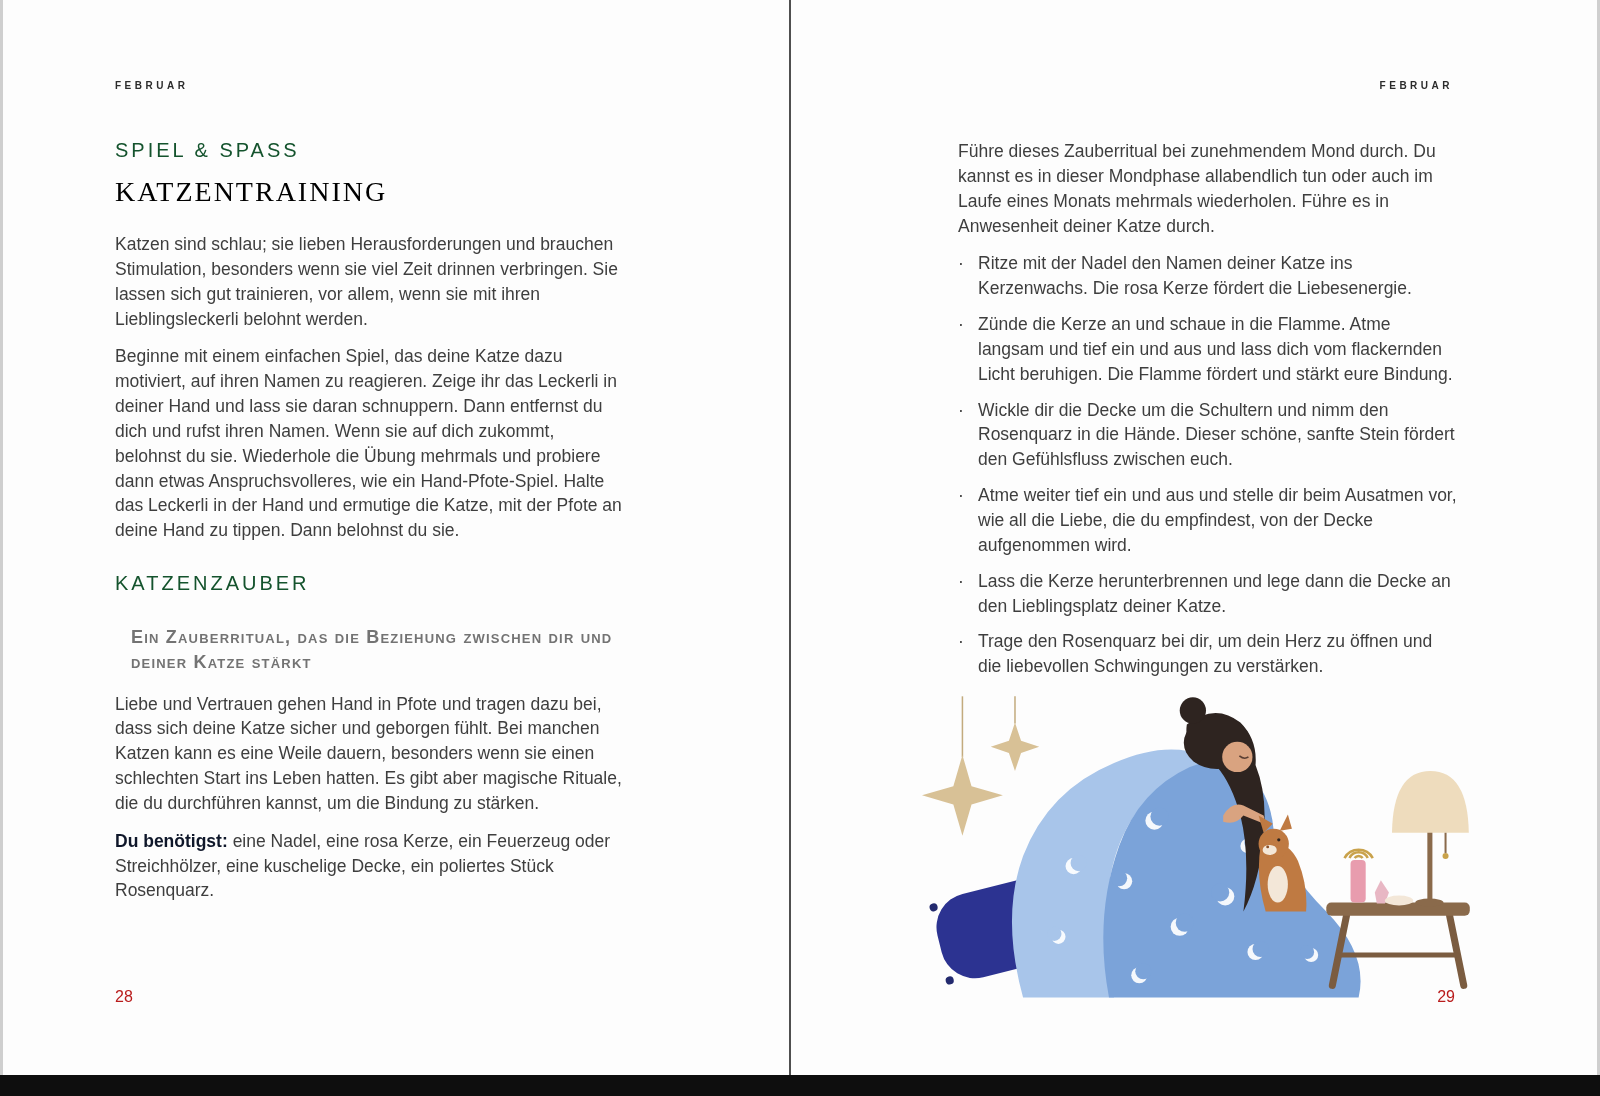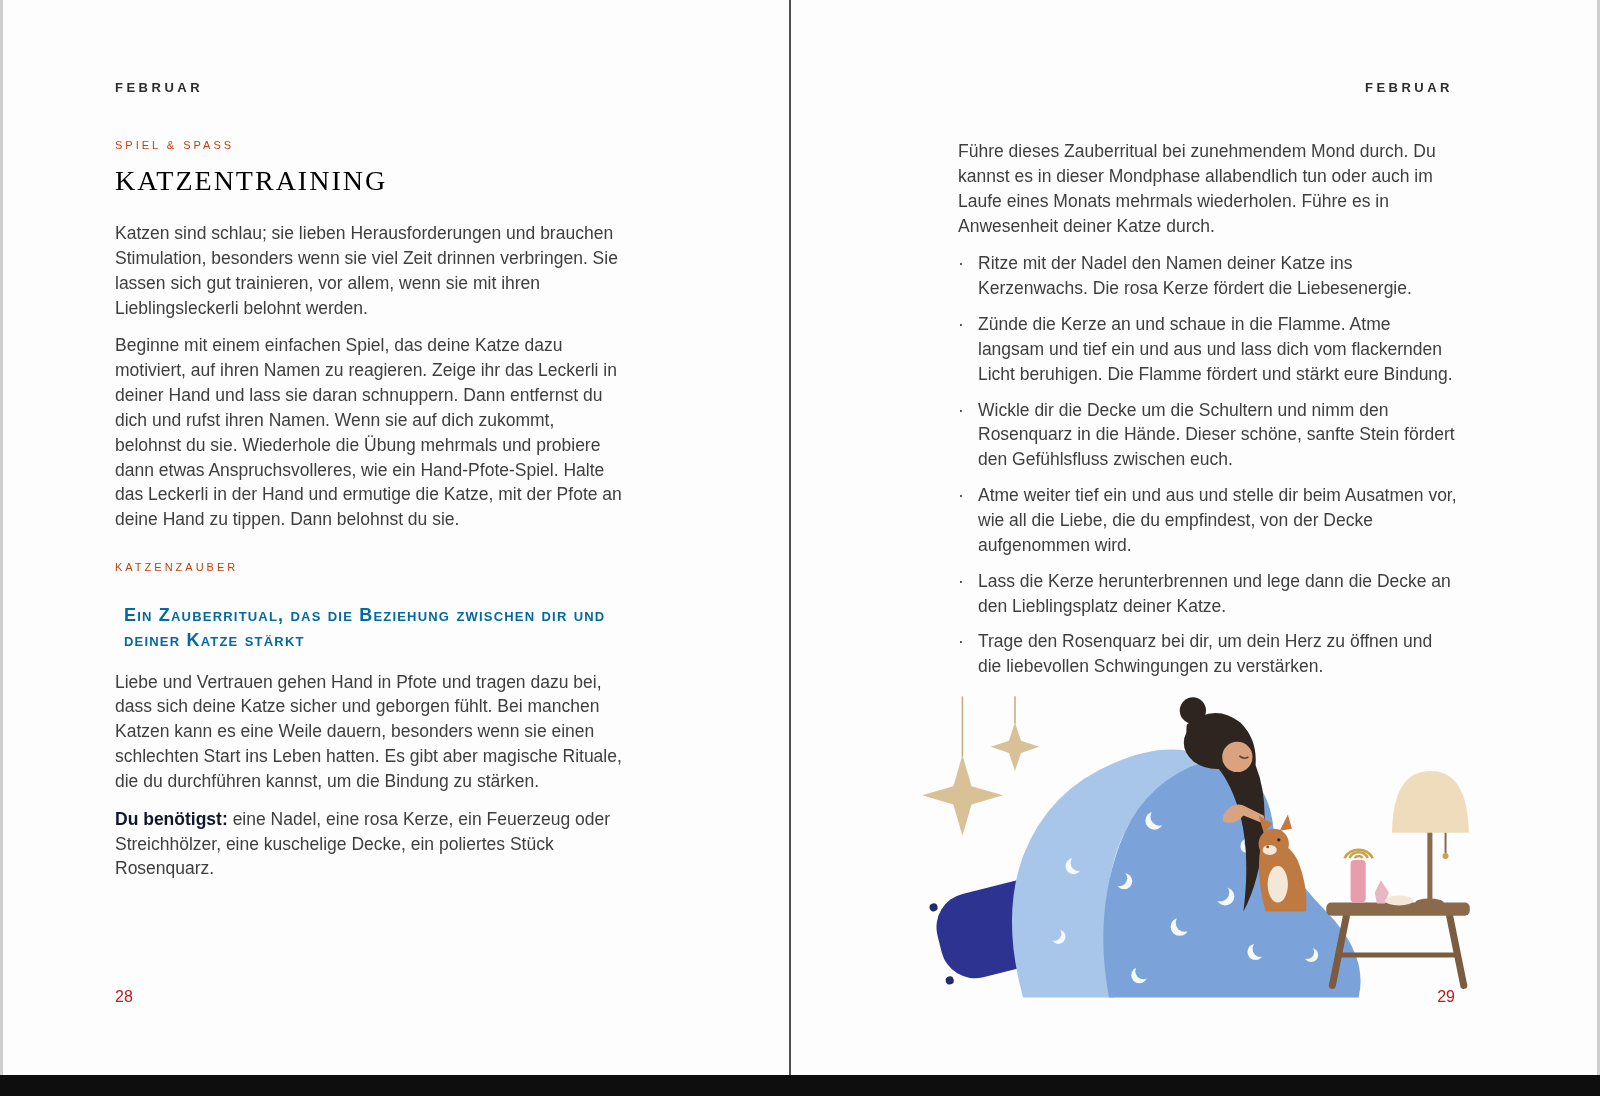--- a/index.html
+++ b/index.html
@@ -7,37 +7,37 @@
 
   .spread { position:relative; width:1600px; height:1096px; background:#fdfdfd; overflow:hidden; }
 
   .edge { position:absolute; top:0; bottom:21px; width:3px; background:#cfcfcf; }
   .edge-left { left:0; }
   .edge-right { right:0; }
 
   .divider { position:absolute; left:789px; top:0; width:2px; height:1075px; background:#4f4f4f; }
   .bottom-bar { position:absolute; left:0; bottom:0; width:1600px; height:21px; background:#0e0e0e; }
 
-  .running-head { position:absolute; top:80px; font-size:13px; font-weight:700; letter-spacing:3.5px; color:#2c2c2c; }
+  .running-head { position:absolute; top:80px; font-size:10px; font-weight:700; letter-spacing:3.5px; color:#2c2c2c; }
   .rh-left { left:115px; }
   .rh-right { right:147px; }
 
   .col { position:absolute; top:139px; }
   .col-left { left:115px; width:508px; }
   .col-right { left:958px; width:500px; }
 
-  .kicker { font-size:11px; letter-spacing:3px; font-weight:500; color:#c2410c; }
+  .kicker { font-size:20px; letter-spacing:3px; font-weight:500; color:#14532d; }
   .section-heading { margin-top:29px; }
 
   .title { font-family:"Liberation Serif", serif; font-weight:500; font-size:28px; letter-spacing:2px; color:#000000; margin:14px 0 24px 0; }
 
   p.body { font-size:17.5px; line-height:1.42; margin:0 0 13px 0; color:#3e3e3e; }
   p.body strong { color:#0f172a; }
 
-  .subheading { font-variant:small-caps; font-weight:700; font-size:18px; letter-spacing:1.2px; line-height:1.4; color:#0369a1; margin:30px 0 16px 9px; }
+  .subheading { font-variant:small-caps; font-weight:700; font-size:18px; letter-spacing:1.2px; line-height:1.4; color:#737373; margin:30px 0 16px 16px; }
 
   ul.ritual-list { list-style:none; margin:12px 0 0 0; padding:0; }
   ul.ritual-list li { display:flex; gap:12px; margin-bottom:11px; font-size:17.5px; line-height:1.42; color:#3e3e3e; }
   ul.ritual-list .dot { width:8px; flex:0 0 8px; color:#3e3e3e; }
 
   .pagenum { position:absolute; top:988px; font-size:16px; color:#b91c1c; }
   .pn-left { left:115px; }
   .pn-right { right:145px;text-align:right; }
 
   .illu-wrap { position:absolute; left:922px; top:693px; width:566px; height:326px; }

